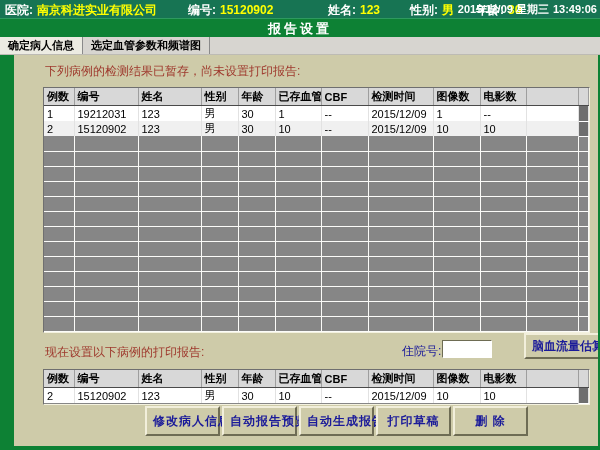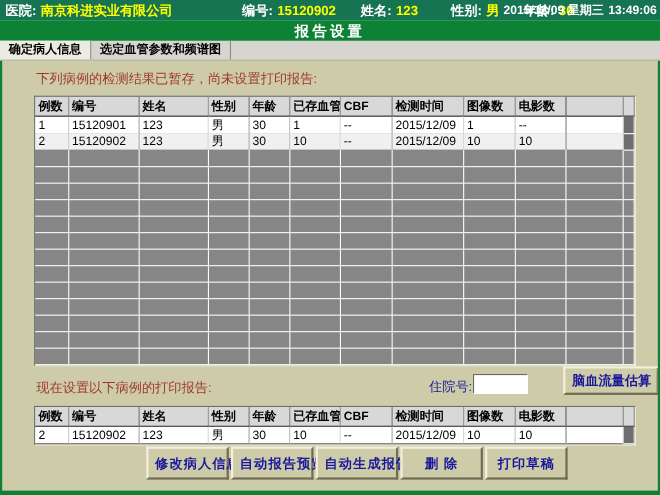--- a/index.html
+++ b/index.html
@@ -25,21 +25,21 @@
             border-top:1px solid #2e9a5f;}
 
   
   .tabstrip{height:18px;background:#d7d5d0;display:flex;align-items:center;flex:0 0 auto;
             border-bottom:1px solid #bdbbb4;}
   .tab{padding:0 8px;font-size:11px;font-weight:bold;color:#000;line-height:17px;
        border-right:1px solid #8a8a8a;cursor:default;white-space:nowrap;}
   .tab.active{background:#ecebe2;}
 
   
-  .content{flex:1;background:var(--bg-beige);margin:0 2px 4px 2px;position:relative;overflow:hidden;}
+  .content{flex:1;background:var(--bg-beige);margin:0 2px 4px 14px;position:relative;overflow:hidden;}
   .instr{position:absolute;font-size:12px;color:var(--alert-red);white-space:nowrap;}
   .navy-label{position:absolute;font-size:12px;font-weight:normal;color:var(--navy);white-space:nowrap;}
 
   
   .tablewrap{position:absolute;left:29px;width:547px;background:var(--grid-gray);
              border-top:1px solid #6f6f6f;border-left:1px solid #6f6f6f;
              border-bottom:1px solid #f4f2e0;border-right:1px solid #f4f2e0;}
   table{width:100%;border-collapse:collapse;table-layout:fixed;font-size:11px;background:var(--grid-gray);}
   th{background:var(--header-gray);color:#000;font-weight:bold;text-align:left;
      padding:1px 3px;height:16px;border-right:1px solid #9e9e9e;border-bottom:1px solid #4a4a4a;
@@ -69,21 +69,21 @@
 </head>
 <body>
 
 <div class="window">
 
   <div class="topbar">
     <div class="grp" style="left:5px;">
       <span>医院:</span>
       <span class="val">南京科进实业有限公司</span>
     </div>
-    <div class="grp" style="left:220px;">
+    <div class="grp" style="left:188px;">
       <span>编号:</span>
       <span class="val">15120902</span>
     </div>
     <div class="grp" style="left:328px;">
       <span>姓名:</span>
       <span class="val">123</span>
     </div>
     <div class="grp" style="left:410px;text-align:right;">
       <span>性别:</span>
       <span class="val">男</span>
@@ -137,21 +137,21 @@
               <th>检测时间</th>
               <th>图像数</th>
               <th>电影数</th>
               <th></th>
               <th class="ind"></th>
             </tr>
           </thead>
           <tbody>
             <tr class="data">
               <td>1</td>
-              <td>15120901</td>
+              <td>19212031</td>
               <td>123</td>
               <td>男</td>
               <td>30</td>
               <td>1</td>
               <td>--</td>
               <td>2015/12/09</td>
               <td>1</td>
               <td>--</td>
               <td></td>
               <td class="ind"></td>
@@ -412,18 +412,18 @@
               <td class="ind"></td>
             </tr>
           </tbody>
         </table>
     </div>
 
     <div class="btnrow">
         <button class="btn3d">修改病人信息</button>
         <button class="btn3d">自动报告预览</button>
         <button class="btn3d">自动生成报告</button>
+        <button class="btn3d">打印草稿</button>
         <button class="btn3d">删 除</button>
-        <button class="btn3d">打印草稿</button>
       </div>
 
   </div>
 </div>
 
 </body></html>

